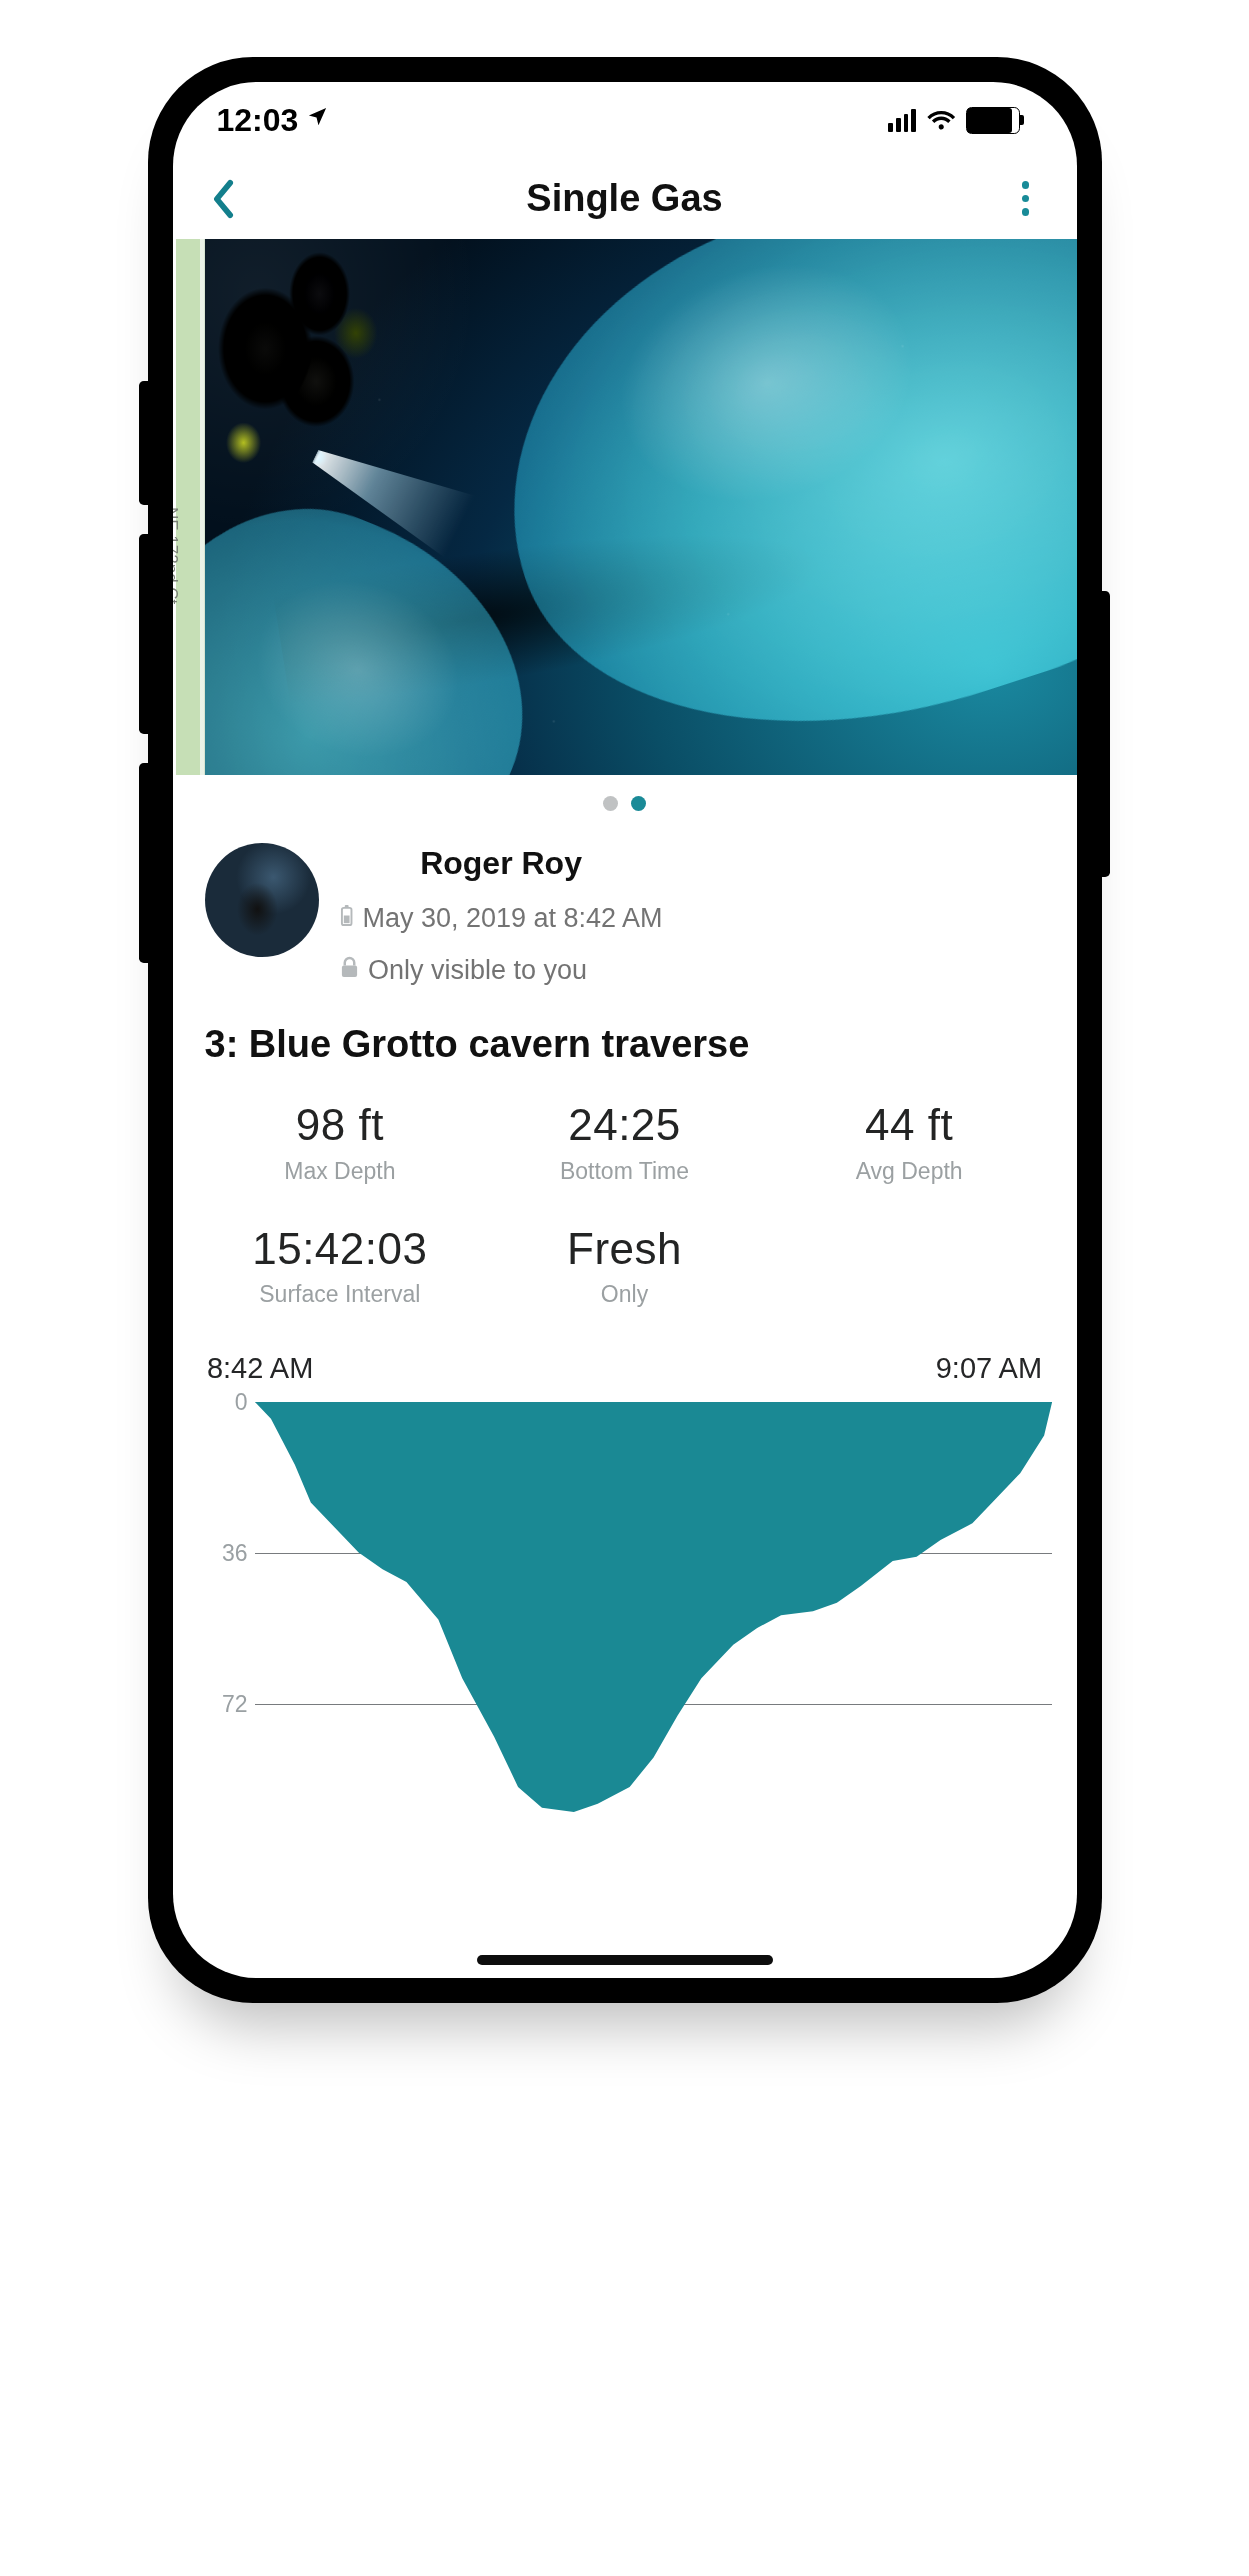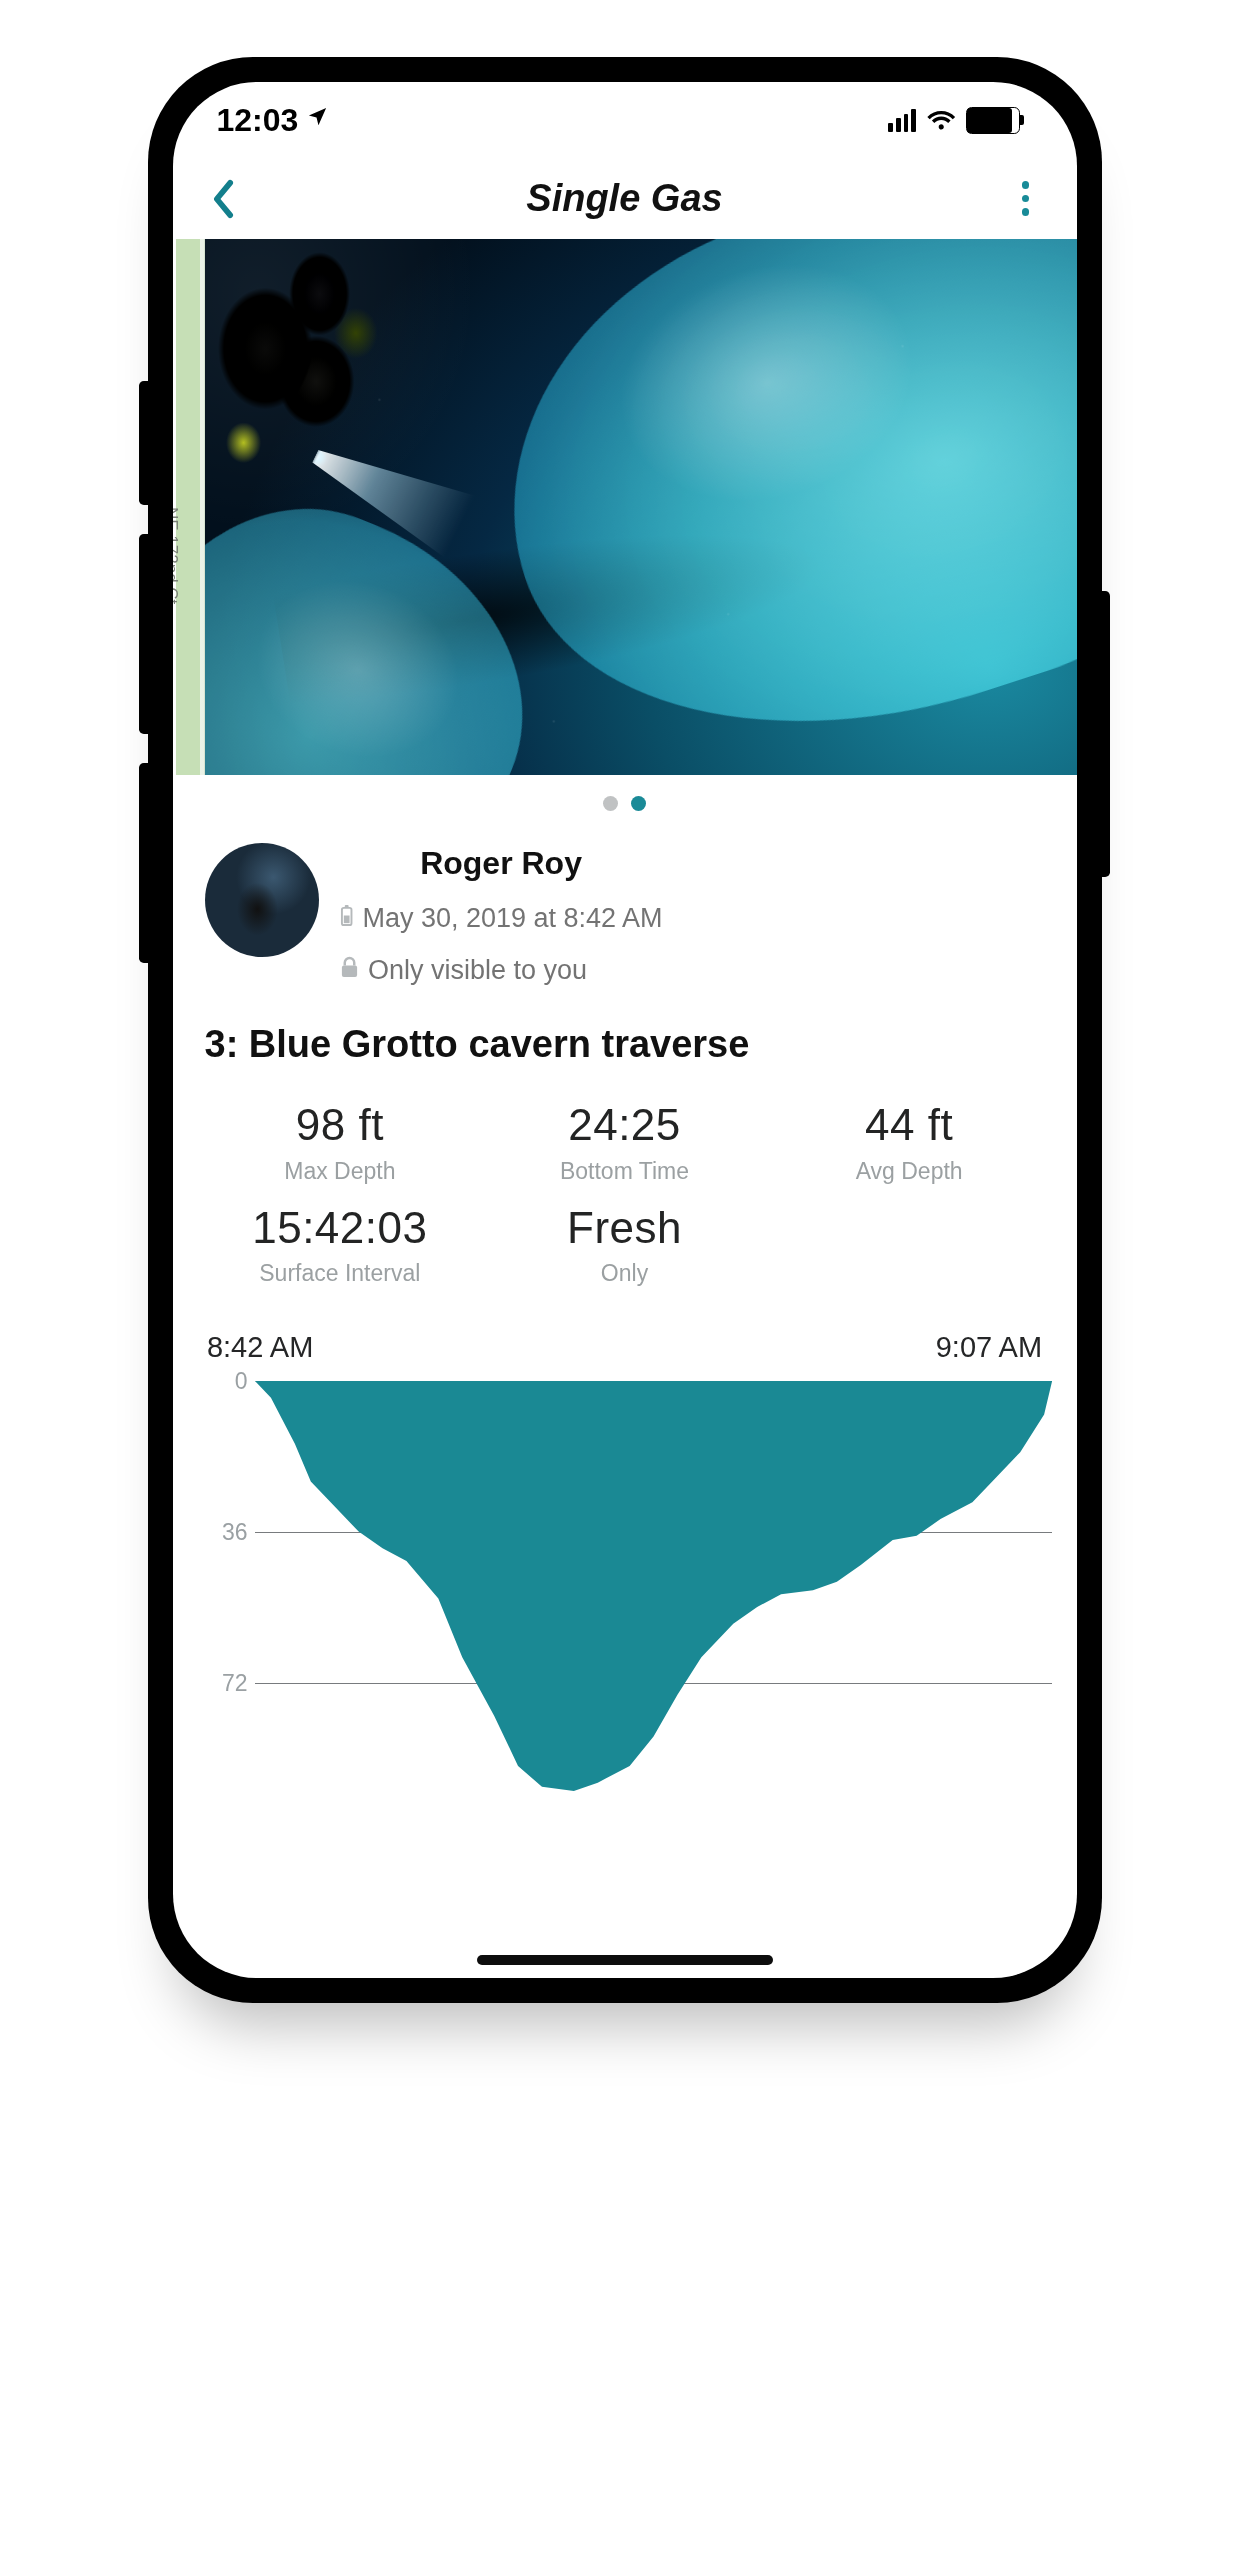--- a/index.html
+++ b/index.html
@@ -42,21 +42,20 @@
     .battery::after {
       content:""; position:absolute; right:-5.7px; top:7.6px; width:3.8px; height:9.5px;
       background:#000; border-radius:0 1.9px 1.9px 0;
     }
     .battery i { display:block; width:88%; height:100%; background:#000; border-radius:2.9px; }
 
     
     .nav-bar {
       height:81px; display:flex; align-items:center; justify-content:space-between;
       padding:0 29px;
-      font-style:italic;
     }
     .back-btn { width:44px; height:44px; display:flex; align-items:center; justify-content:center; color:#0f7c8a; cursor:pointer; }
     .nav-title { font-size:38px; font-weight:700; color:#111; }
     .more-btn { width:44px; height:44px; display:flex; flex-direction:column; align-items:center; justify-content:center; gap:5.7px; cursor:pointer; }
     .more-btn span { width:7.6px; height:7.6px; background:#188b98; border-radius:50%; }
 
     
     .hero { height:536px; position:relative; overflow:hidden; background:#000; }
     .map-strip {
       position:absolute; left:0; top:0; bottom:0; width:32px; z-index:6;
@@ -151,21 +150,21 @@
     }
     .author-meta { display:flex; flex-direction:column; gap:7.6px; padding-top:1.9px;text-align:center; }
     .author-name { font-size:32px; font-weight:600; color:#111; }
     .meta-line { display:flex; align-items:center; gap:9.5px; color:#737373; font-size:27px; line-height:1.2;margin-top:12px; }
     .meta-line .mini-icon { color:#b6b9bb; }
 
     
     .dive-title { font-size:38px; font-weight:700; color:#111; padding:15.3px 32px 21px; }
 
     
-    .stats { display:grid; grid-template-columns:repeat(3,1fr); row-gap:18px; padding:13.4px 25px 29px; }
+    .stats { display:grid; grid-template-columns:repeat(3,1fr); row-gap:39px; padding:13.4px 25px 29px; }
     .stat { text-align:center; }
     .stat .val { font-size:44px; font-weight:400; color:#232424; letter-spacing:0.5px; }
     .stat .lbl { font-size:23px; color:#9ba0a2; margin-top:7.6px; }
 
     
     .chart-wrap { padding:15.3px 23px 0; }
     .chart-times { display:flex; justify-content:space-between; color:#252627; font-size:29px; padding:0 11.4px 17px; }
     .chart { position:relative; height:410px; margin-left:59px; margin-right:1.9px; }
     .axis-label { position:absolute; left:-59px; width:52px; text-align:right; color:#9aa0a3; font-size:23px; transform:translateY(-50%); }
     .grid-line { position:absolute; left:0; right:0; height:1px; background:#787b7e; }

